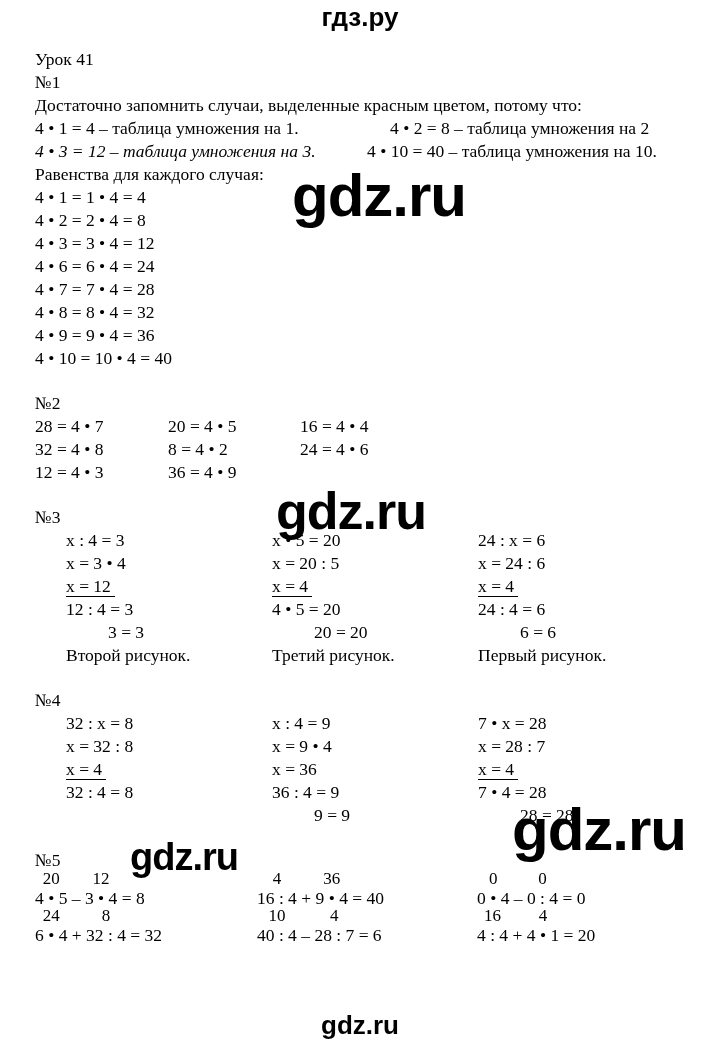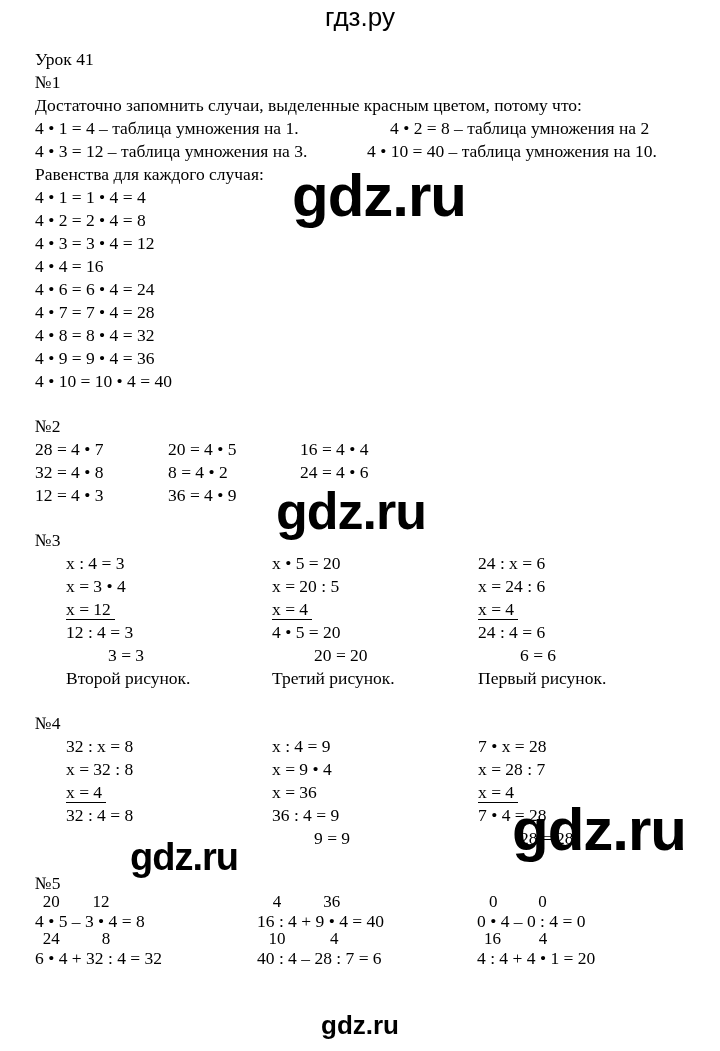--- a/index.html
+++ b/index.html
@@ -9,32 +9,32 @@
     color: #000000;
     font-family: "Liberation Serif", serif;
     font-size: 17.5px;
     position: relative;
     overflow: hidden;
   }
   .site-header {
     padding-top: 2px;
     text-align: center;
     font-family: "Liberation Sans", sans-serif;
-    font-weight: 400;
+    font-weight: 700;
     font-size: 26px;
     line-height: 30px;
   }
   .content { padding: 16px 10px 0 35px; position: relative; }
   .line { line-height: 23px; white-space: nowrap; }
   .bold { font-weight: 400; }
   .section { margin-top: 22px; }
   
   .mul-row { display: flex; }
   .mul-row.r0 .cell-a { width: 355px; }
-  .mul-row.r1 .cell-a { width: 332px; }
+  .mul-row.r1 .cell-a { width: 332px; font-style: italic; }
   
   .grid3 { display: grid; grid-template-columns: 133px 132px auto; }
   
   .cols { display: flex; }
   .cols-eq > .col { width: 175px; margin-left: 31px; }
   .cols-eq > .col:last-child { width: auto; }
   
   .cols-ex > .col { width: 222px; }
   .cols-ex > .col:nth-child(2) { width: 220px; }
   .cols-ex > .col:last-child { width: auto; }
@@ -90,21 +90,20 @@
     </div>
     <div class="line mul-row r1">
       <span class="cell-a">4 • 3 = 12 – таблица умножения на 3.</span>
       <span class="cell-b">4 • 10 = 40 – таблица умножения на 10.</span>
     </div>
     <div class="line">Равенства для каждого случая:</div>
     <div id="p1-eqs">
         <div class="line">4 • 1 = 1 • 4 = 4</div>
         <div class="line">4 • 2 = 2 • 4 = 8</div>
         <div class="line">4 • 3 = 3 • 4 = 12</div>
-        <div class="line">4 • 4 = 16</div>
         <div class="line">4 • 6 = 6 • 4 = 24</div>
         <div class="line">4 • 7 = 7 • 4 = 28</div>
         <div class="line">4 • 8 = 8 • 4 = 32</div>
         <div class="line">4 • 9 = 9 • 4 = 36</div>
         <div class="line">4 • 10 = 10 • 4 = 40</div>
       </div>
   </div>
 
   <div class="section">
     <div class="line bold">№2</div>

